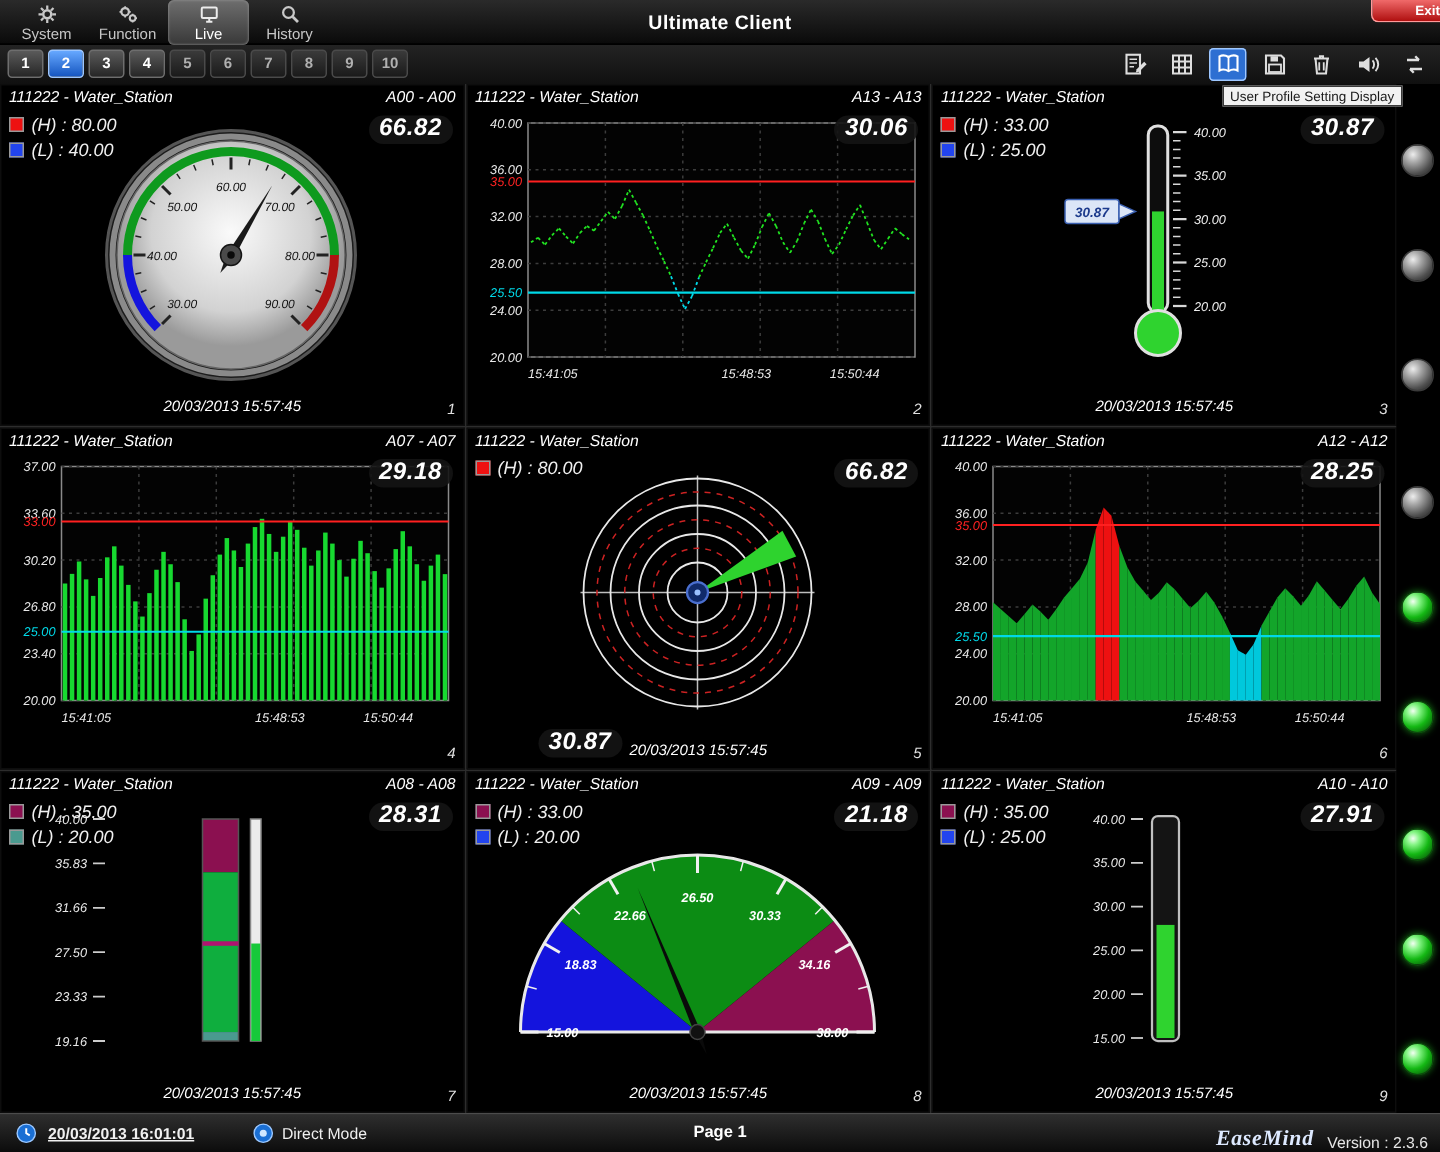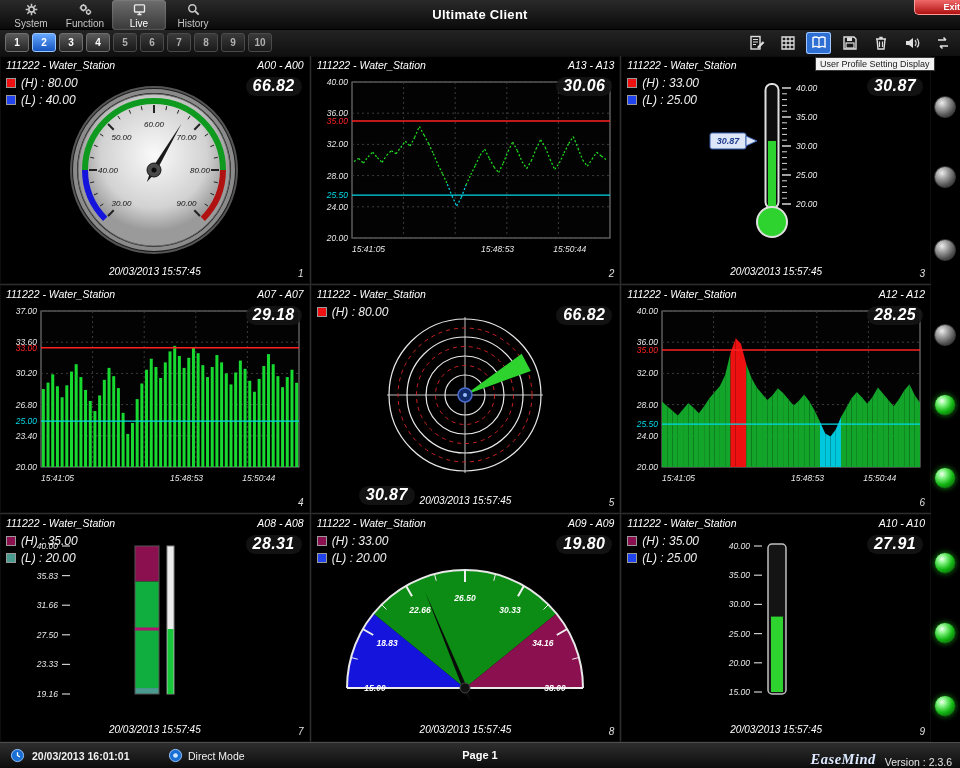--- a/index.html
+++ b/index.html
@@ -36,21 +36,21 @@
 .p-svg{position:absolute;left:3px;top:18px;z-index:1;}
 .p-time{position:absolute;bottom:7px;left:0;right:0;text-align:center;font-size:10px;color:#fff;z-index:5;}
 .p-idx{position:absolute;bottom:5px;right:6px;font-size:10px;color:#e0e0e0;z-index:5;}
 
 .ledcol{position:absolute;top:56px;left:931px;width:29px;height:686px;background:#000;}
 .led{position:absolute;left:3px;width:22px;height:22px;border-radius:50%;}
 .led.on{background:radial-gradient(circle at 35% 30%,#f2fff2 0%,#86f586 22%,#14b814 55%,#053a05 100%);border:1px solid #0c4a0c;box-shadow:0 0 5px rgba(40,220,40,.5);}
 .led.off{background:radial-gradient(circle at 35% 30%,#ededed 0%,#a8a8a8 28%,#4e4e4e 68%,#1e1e1e 100%);border:1px solid #3a3a3a;}
 
 .ftr{position:absolute;bottom:0;left:0;right:0;height:26px;background:linear-gradient(#2e2e2e,#0c0c0c);border-top:1px solid #4c4c4c;}
-.ftr-left{position:absolute;left:10px;top:0;height:25px;display:flex;align-items:center;gap:7px;color:#f0f0f0;font-size:10.5px;font-weight:bold;}
+.ftr-left{position:absolute;left:10px;top:0;height:25px;display:flex;align-items:center;gap:7px;color:#f0f0f0;font-size:10.5px;font-weight:bold;text-decoration:underline;}
 .ftr-mode{position:absolute;left:168px;top:0;height:25px;display:flex;align-items:center;gap:5px;color:#f0f0f0;font-size:10.5px;}
 .ftr-page{position:absolute;left:0;right:0;top:0;text-align:center;line-height:25px;color:#fff;font-size:11px;font-weight:bold;}
 .ftr-right{position:absolute;right:8px;top:0;height:25px;display:flex;align-items:flex-end;gap:9px;color:#e6e6e6;font-size:10.5px;}
 .brand{font-family:"Liberation Serif",serif;font-style:italic;font-weight:bold;font-size:14.5px;color:#dde9ff;letter-spacing:.5px;}
 </style>
 </head>
 <body>
 
 <div class="app">
 
@@ -624,21 +624,21 @@
           <text x="61" y="159" fill="#fff" font-size="8.5" font-weight="bold" text-anchor="middle">15.00</text>
           <text x="73.05771365940052" y="114" fill="#fff" font-size="8.5" font-weight="bold" text-anchor="middle">18.83</text>
           <text x="106.00000000000003" y="81.05771365940052" fill="#fff" font-size="8.5" font-weight="bold" text-anchor="middle">22.66</text>
           <text x="151" y="69" fill="#fff" font-size="8.5" font-weight="bold" text-anchor="middle">26.50</text>
           <text x="196.00000000000003" y="81.05771365940053" fill="#fff" font-size="8.5" font-weight="bold" text-anchor="middle">30.33</text>
           <text x="228.94228634059954" y="114.00000000000009" fill="#fff" font-size="8.5" font-weight="bold" text-anchor="middle">34.16</text>
           <text x="241" y="159" fill="#fff" font-size="8.5" font-weight="bold" text-anchor="middle">38.00</text>
           <polygon points="111.13531164086069,59.94373200030775 153.14752551408026,155.52236607493367 157.13302897832912,170.77788738456803 149.14534654497768,157.1833260589431" fill="#0a0a0a"></polygon>
           <circle cx="151" cy="156" r="5" fill="#111" stroke="#444"></circle>
         </svg>
-        <div class="p-value">19.80</div>
+        <div class="p-value">21.18</div>
         <div class="p-time">20/03/2013 15:57:45</div>
         <div class="p-idx">8</div>
       </div>
       <div class="panel">
         <div class="p-station">111222 - Water_Station</div>
         <div class="p-channel">A10 - A10</div>
         <div class="p-legend">
           <div class="p-leg-item">
             <span class="p-leg-sq" style="background: rgb(139, 16, 80);"></span>
             <span>(H) : 35.00</span>

